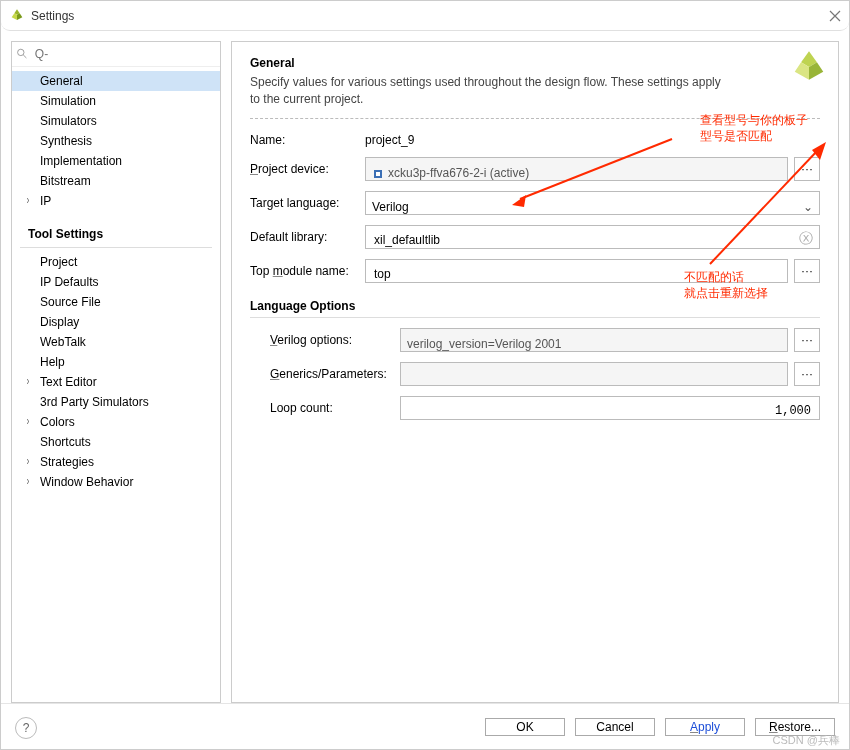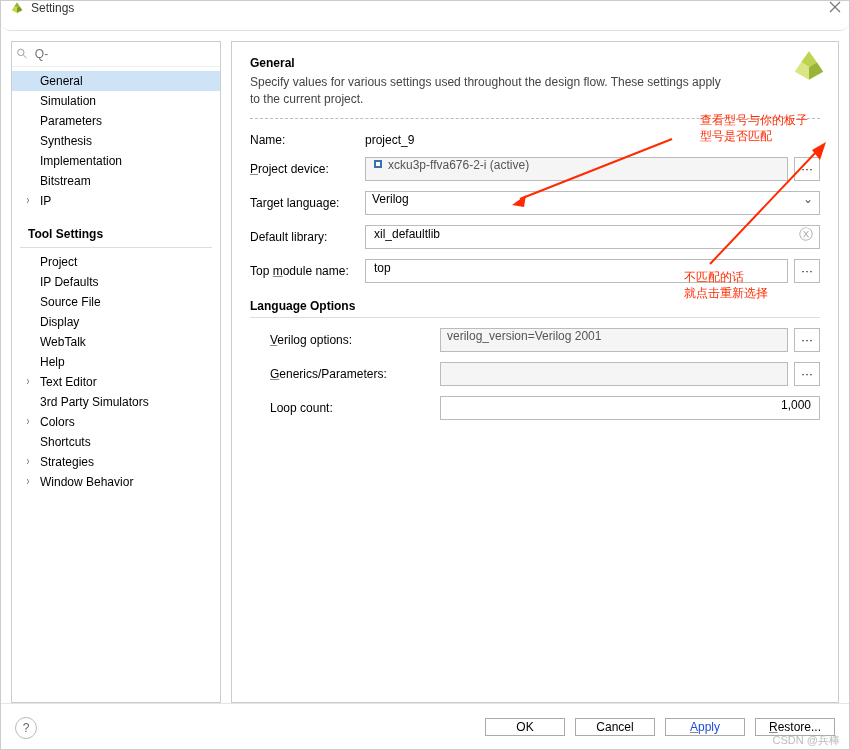--- a/index.html
+++ b/index.html
@@ -1,50 +1,50 @@
 <!DOCTYPE html>
 <html><head>
 <meta charset="utf-8">
 <style>
 * { box-sizing: border-box; font-family: "Segoe UI", Arial, sans-serif; font-size: 12px; }
 body { margin: 0; background: #fff; width: 850px; height: 750px; overflow: hidden; border: 1px solid #ccc; display: flex; flex-direction: column; }
-.titlebar { height: 30px; display: flex; padding: 0 8px; border-bottom: 1px solid #e0e0e0; border-radius: 9px; }
+.titlebar { height: 30px; display: flex; align-items: center; padding: 0 8px; border-bottom: 1px solid #e0e0e0; border-radius: 9px; }
 .titlebar .logo { width: 16px; height: 16px; margin-right: 6px; }
 .titlebar .title { flex: 1; color: #333; }
 .titlebar .close { width: 12px; height: 12px; color: #777; cursor: pointer; }
 .body { flex: 1; display: flex; padding: 10px 10px 0 10px; gap: 10px; overflow: hidden; }
 .sidebar { width: 210px; border: 1px solid #ccc; display: flex; flex-direction: column; background: #fff; }
 .search { padding: 4px; border-bottom: 1px solid #eee; display: flex; align-items: center; }
 .search input { border: none; outline: none; width: 100%; color: #888; }
 .search-icon { width: 14px; height: 14px; margin-right: 4px; color: #888; }
 .tree { flex: 1; overflow-y: auto; padding: 4px 0; }
 .section-head { font-weight: bold; padding: 6px 8px; border-bottom: 1px solid #ddd; margin: 2px 8px 4px 8px; }
 .tree-item { padding: 3px 8px 3px 28px; cursor: pointer; position: relative; }
 .tree-item.has-children::before { content:"›"; position:absolute; left:14px; top:2px; color:#555; transform: scaleX(0.6); }
 .tree-item.selected { background: #cfe3f7; }
 .content { flex: 1; border: 1px solid #ccc; padding: 14px 18px; position: relative; overflow: hidden; }
 .head-title { font-weight: bold; margin-bottom: 4px; }
 .head-desc { color: #444; max-width: 480px; line-height: 1.4; }
 .dashed { border: none; border-top: 1px dashed #bbb; margin: 10px 0 14px; }
 .form-row { display: flex; align-items: center; margin-bottom: 10px; }
 .form-row .lbl { width: 115px; }
 .form-row .val input, .form-row .val .field { flex: 1; }
-.field { display:flex; align-items:flex-start; border:1px solid #bbb; background:#fff; height:24px; padding:0 6px; }
+.field { display:flex; align-items:flex-end; border:1px solid #bbb; background:#fff; height:24px; padding:0 6px; }
 .field.readonly { background:#f5f5f5; color:#555; }
 .field input { border:none; outline:none; width:100%; background:transparent; }
 .field .chip { width:12px; height:12px; margin-right:4px; }
 .field .clear { color:#aaa; cursor:pointer; font-size:14px; }
 .val { flex:1; display:flex; gap:6px; align-items:center; }
 .more-btn { width:26px; height:24px; border:1px solid #bbb; background:#fff; display:flex; align-items:center; justify-content:center; cursor:pointer; }
 .chev { position:absolute; right:6px; color:#555; }
 .lang-head { font-weight:bold; margin:16px 0 10px; border-bottom:1px solid #ddd; padding-bottom:4px; }
 .lang-row { display:flex; align-items:center; margin-bottom:10px; padding-left:20px; }
 .lang-row .lbl { width:130px; }
-.lang-row .val .field { flex:1;margin-left:40px; }
-.lang-row .loop input { text-align:right; }
+.lang-row .val .field { flex:1; }
+.lang-row .loop input { text-align:right;font-family:Liberation Mono, monospace; }
 .footer { height:46px; border-top:1px solid #e5e5e5; display:flex; align-items:center; justify-content:flex-end; padding:0 14px; gap:10px; }
 .btn { min-width:80px; height:18px; border:1px solid #aaa; background:#fff; cursor:pointer; }
 .btn.disabled { color:#1d4ed8; cursor:default; }
 .help-btn { width:22px; height:22px; border:1px solid #bbb; border-radius:50%; display:flex; align-items:center; justify-content:center; position:absolute; left:14px; bottom:10px; cursor:pointer; color:#666; }
 .big-logo { position:absolute; top:6px; right:10px; width:38px; height:38px; opacity:0.9; }
 .anno { position:absolute; color:#ff2a00; font-size:15px; font-weight:500; pointer-events:none; line-height:1.3; }
 svg.arrow { position:absolute; pointer-events:none; }
 .underline { text-decoration: underline; text-decoration-color: #888; }
 .watermark { position:absolute; bottom:2px; right:10px; color:#bbb; font-size:11px; }
 </style>
@@ -68,21 +68,21 @@
     <div class="search">
       <svg class="search-icon" viewBox="0 0 16 16">
           <circle cx="6" cy="6" r="4" fill="none" stroke="#888"></circle>
           <path stroke="#888" d="M9 9l4 4"></path>
         </svg>
       <input placeholder="Q-" style="">
     </div>
     <div class="tree">
       <div class="tree-item selected">General</div>
       <div class="tree-item">Simulation</div>
-      <div class="tree-item">Parameters</div>
+      <div class="tree-item">Simulators</div>
       <div class="tree-item">Synthesis</div>
       <div class="tree-item">Implementation</div>
       <div class="tree-item">Bitstream</div>
       <div class="tree-item has-children">IP</div>
 
       <div class="section-head" style="margin-top:10px">Tool Settings</div>
       <div class="tree-item">Project</div>
       <div class="tree-item">IP Defaults</div>
       <div class="tree-item">Source File</div>
       <div class="tree-item">Display</div>

